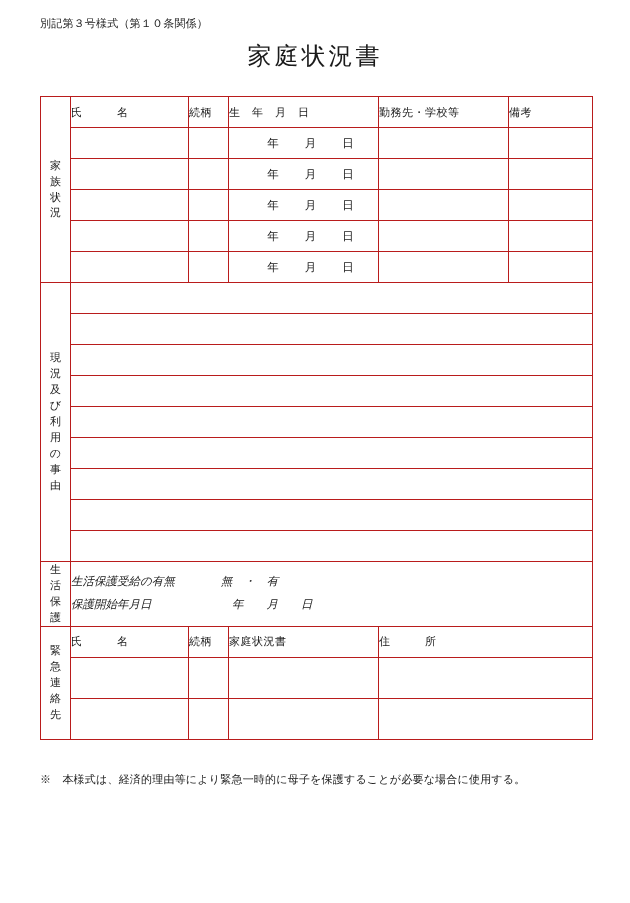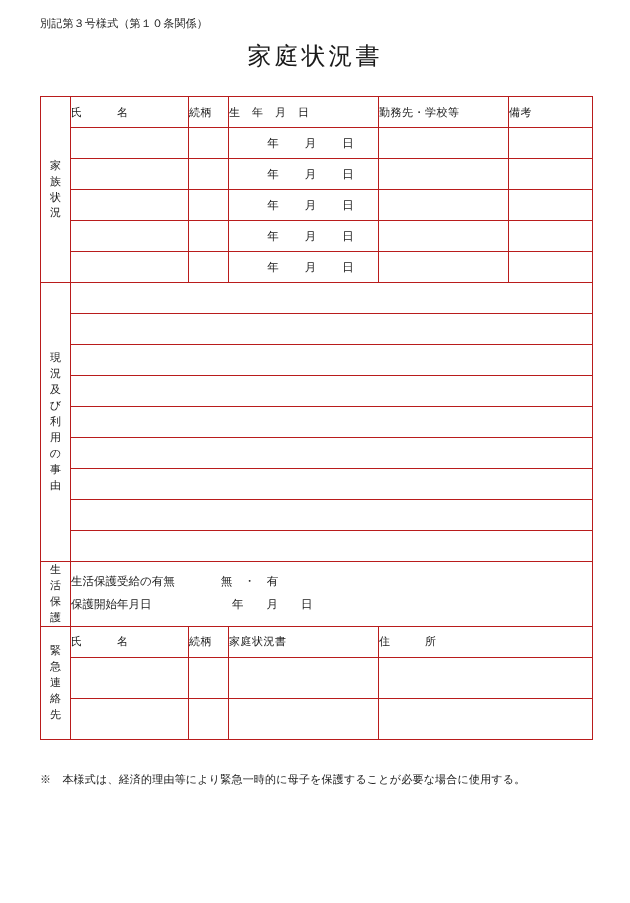--- a/index.html
+++ b/index.html
@@ -90,20 +90,21 @@
   }
   .seibo-inner {
     display: block;
     padding: 6px 0 8px 0;
   }
   .seibo-line {
     display: block;
     font-size: 11.5px;
     line-height: 2.0;
     white-space: pre;
+    font-style: italic;
   }
   tr.ec-blank td { height: 40px; }
   .footnote {
     position: absolute;
     left: 40px;
     top: 772px;
     width: 560px;
     font-family: "DejaVu Serif", "Liberation Serif", serif;
     font-size: 11px;
     letter-spacing: 0.2px;

